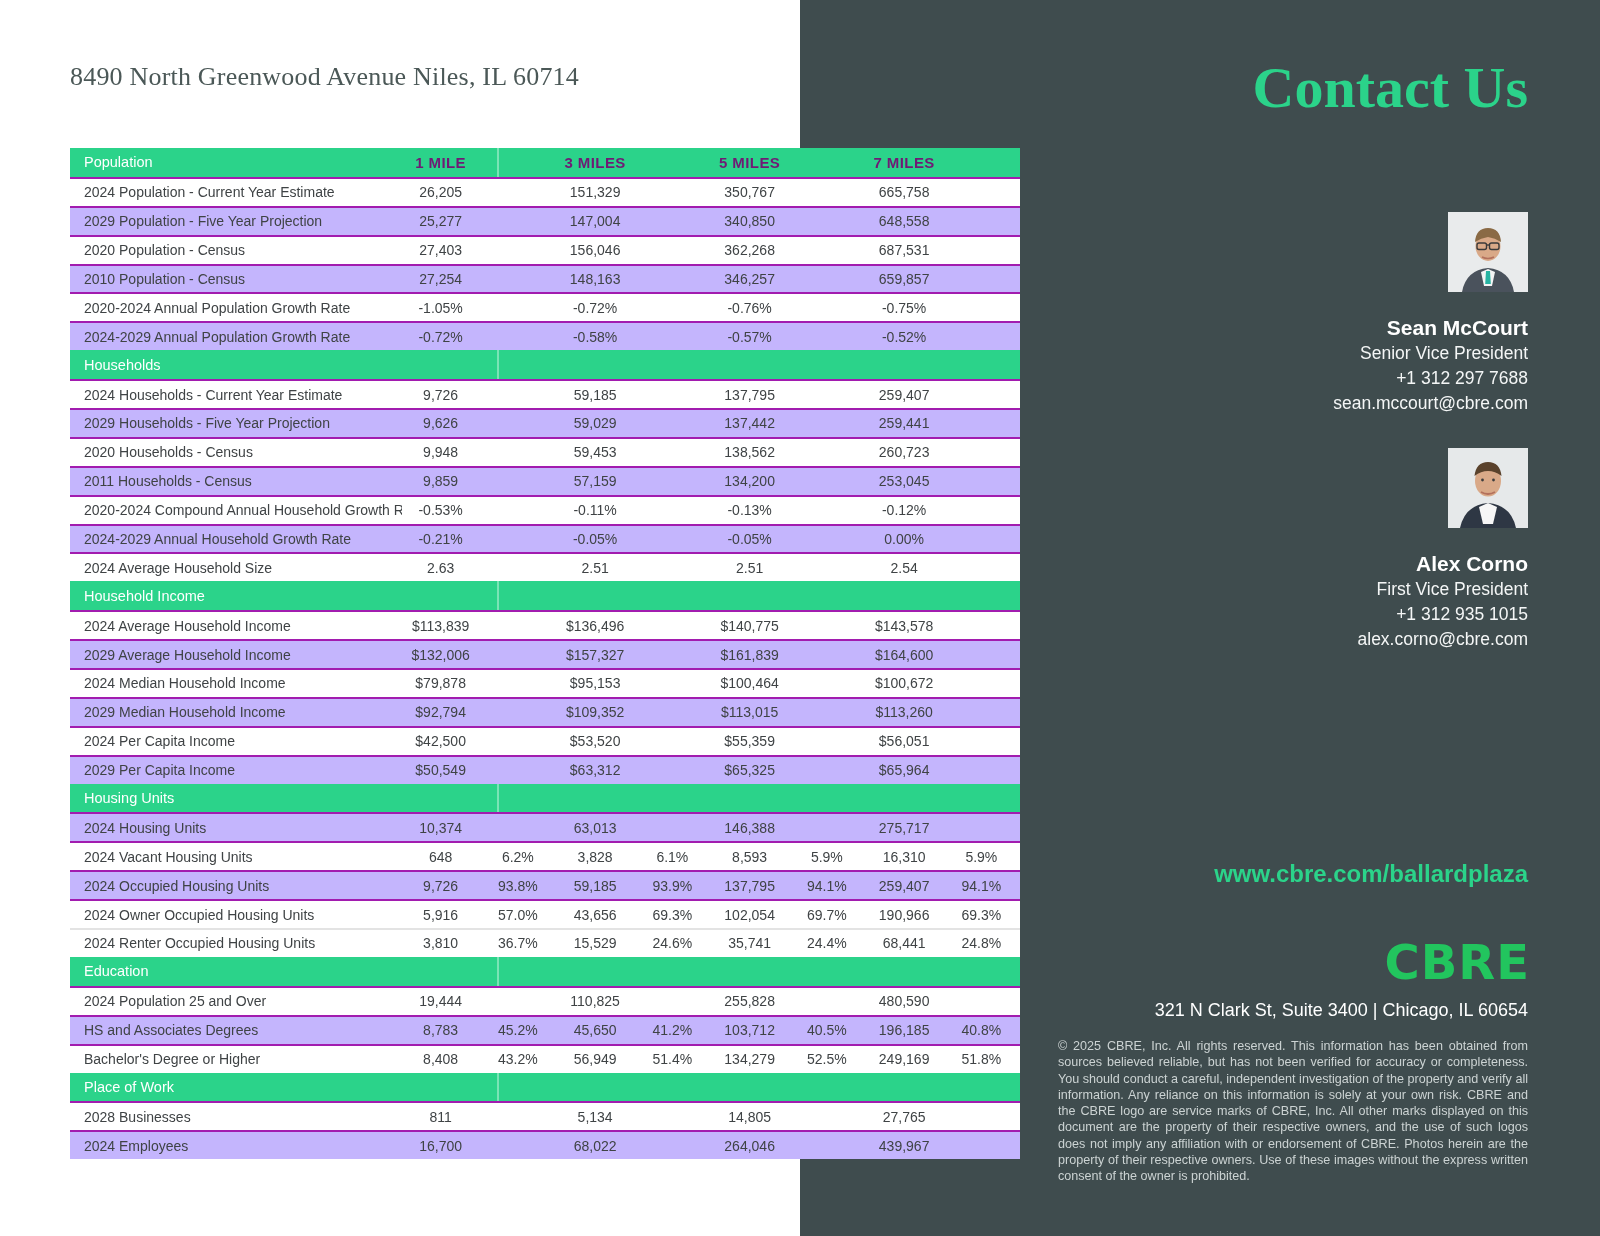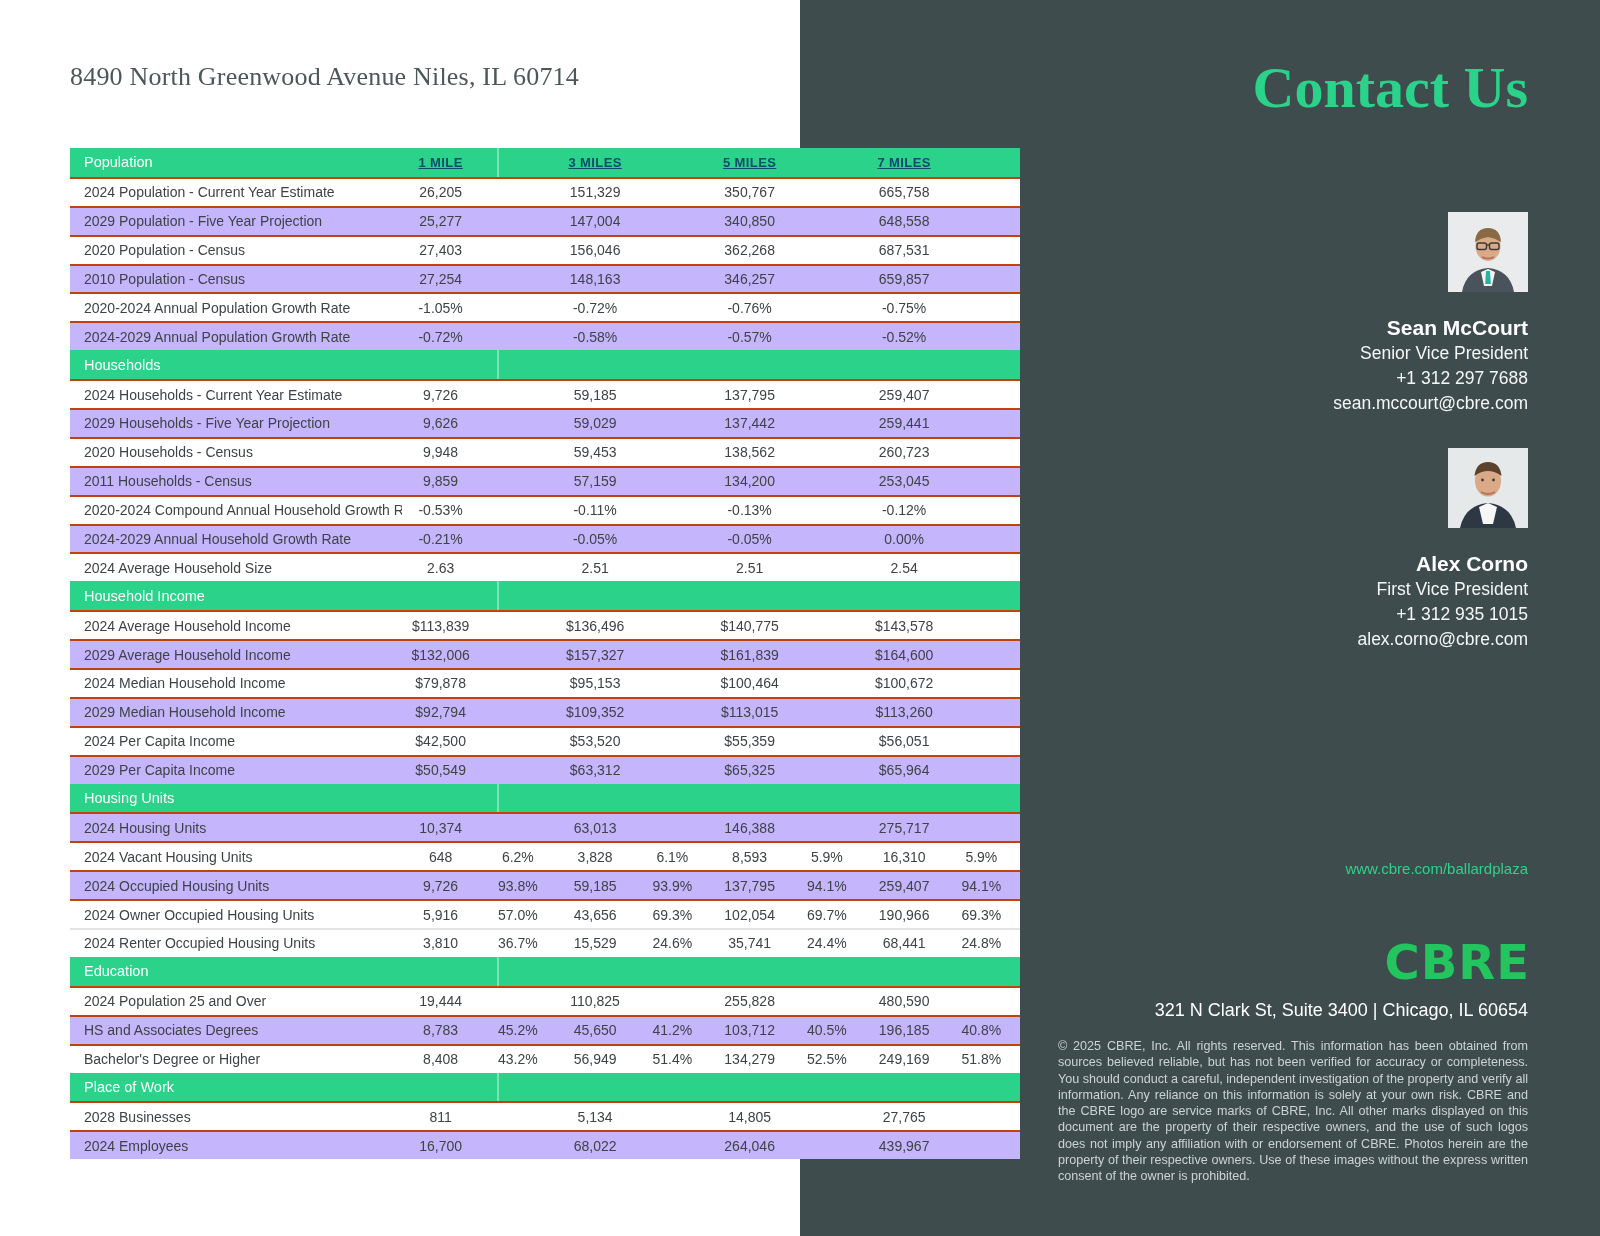--- a/index.html
+++ b/index.html
@@ -11,43 +11,43 @@
   .dark-panel { position:absolute; left:800px; top:0; width:800px; height:1236px; background:var(--panel,#3f4c4e); }
   .contact-title { position:absolute; top:56px; right:72px; font-family:"Liberation Serif","DejaVu Serif",serif;
                    font-weight:bold; font-size:58px; line-height:1.1; color:var(--green,#2bd38a); }
   .contact-block { position:absolute; right:72px; width:420px; display:flex; flex-direction:column; align-items:flex-end; }
   .contact-block.first { top:212px; }
   .contact-block.second { top:448px; }
   .headshot { width:80px; height:80px; margin-bottom:22px; overflow:hidden; }
   .headshot svg { display:block; width:80px; height:80px; }
   .contact-name { color:#ffffff; font-weight:bold; font-size:21px; line-height:27px; }
   .contact-line { color:#f4f6f6; font-size:17.5px; line-height:25px; }
-  .website { position:absolute; right:72px; top:860px; color:var(--green,#2bd38a); font-weight:normal; font-size:15px; }
+  .website { position:absolute; right:72px; top:860px; color:var(--green,#2bd38a); font-weight:bold; font-size:24px; }
   .cbre-logo { position:absolute; right:70px; top:938px; color:#22c55e; font-family:"DejaVu Sans","Liberation Sans",sans-serif;
                font-weight:800; font-size:48px; letter-spacing:1px; line-height:1; }
   .office-address { position:absolute; right:72px; top:1000px; color:#ffffff; font-size:18px; }
   .disclaimer { position:absolute; right:72px; top:1038px; width:470px; color:#ccd3d3; font-size:12.6px;
                 line-height:16.3px; text-align:justify; }
 
   
   .address-title { position:absolute; left:70px; top:62px; font-family:"Liberation Serif","DejaVu Serif",serif;
                    font-weight:normal; font-size:26px; color:#4b5857; letter-spacing:0.2px; }
 
   
   .demo-table { position:absolute; left:70px; top:148px; width:950px; background:transparent; }
   .trow { display:grid; grid-template-columns:332px repeat(8,1fr); height:28.9px; align-items:center;
-          background:#ffffff; border-top:2px solid #c2410c; }
+          background:#ffffff; border-top:2px solid #a21caf; }
   .trow:first-child { border-top:none; }
   .trow.shade { background:#c4b5fd; }
   .trow.sep { border-top-color:#e3e3e3; }
   .trow.green { background:var(--green,#2bd38a); color:#ffffff; border-top:none; position:relative; }
   .cell-label { padding-left:14px; font-size:14px; color:#3f4345; white-space:nowrap; overflow:hidden; }
   .trow.green .cell-label { font-weight:normal; font-size:14.5px; color:#ffffff; }
   .cell-val, .cell-pct { text-align:center; font-size:14px; color:#3f4345; white-space:nowrap; }
-  .trow.green .cell-val { font-weight:bold; font-size:13px; letter-spacing:0.4px; color:#0c4a6e;text-decoration:underline; }
+  .trow.green .cell-val { font-weight:bold; font-size:15px; letter-spacing:0.4px; color:#701a75; }
   .vsep { position:absolute; left:427px; top:0; bottom:0; width:2px; background:rgba(255,255,255,0.38); }
 </style>
 </head>
 <body>
 
 <div class="canvas">
 
   <div class="dark-panel">
     <div class="contact-title">Contact Us</div>
 

